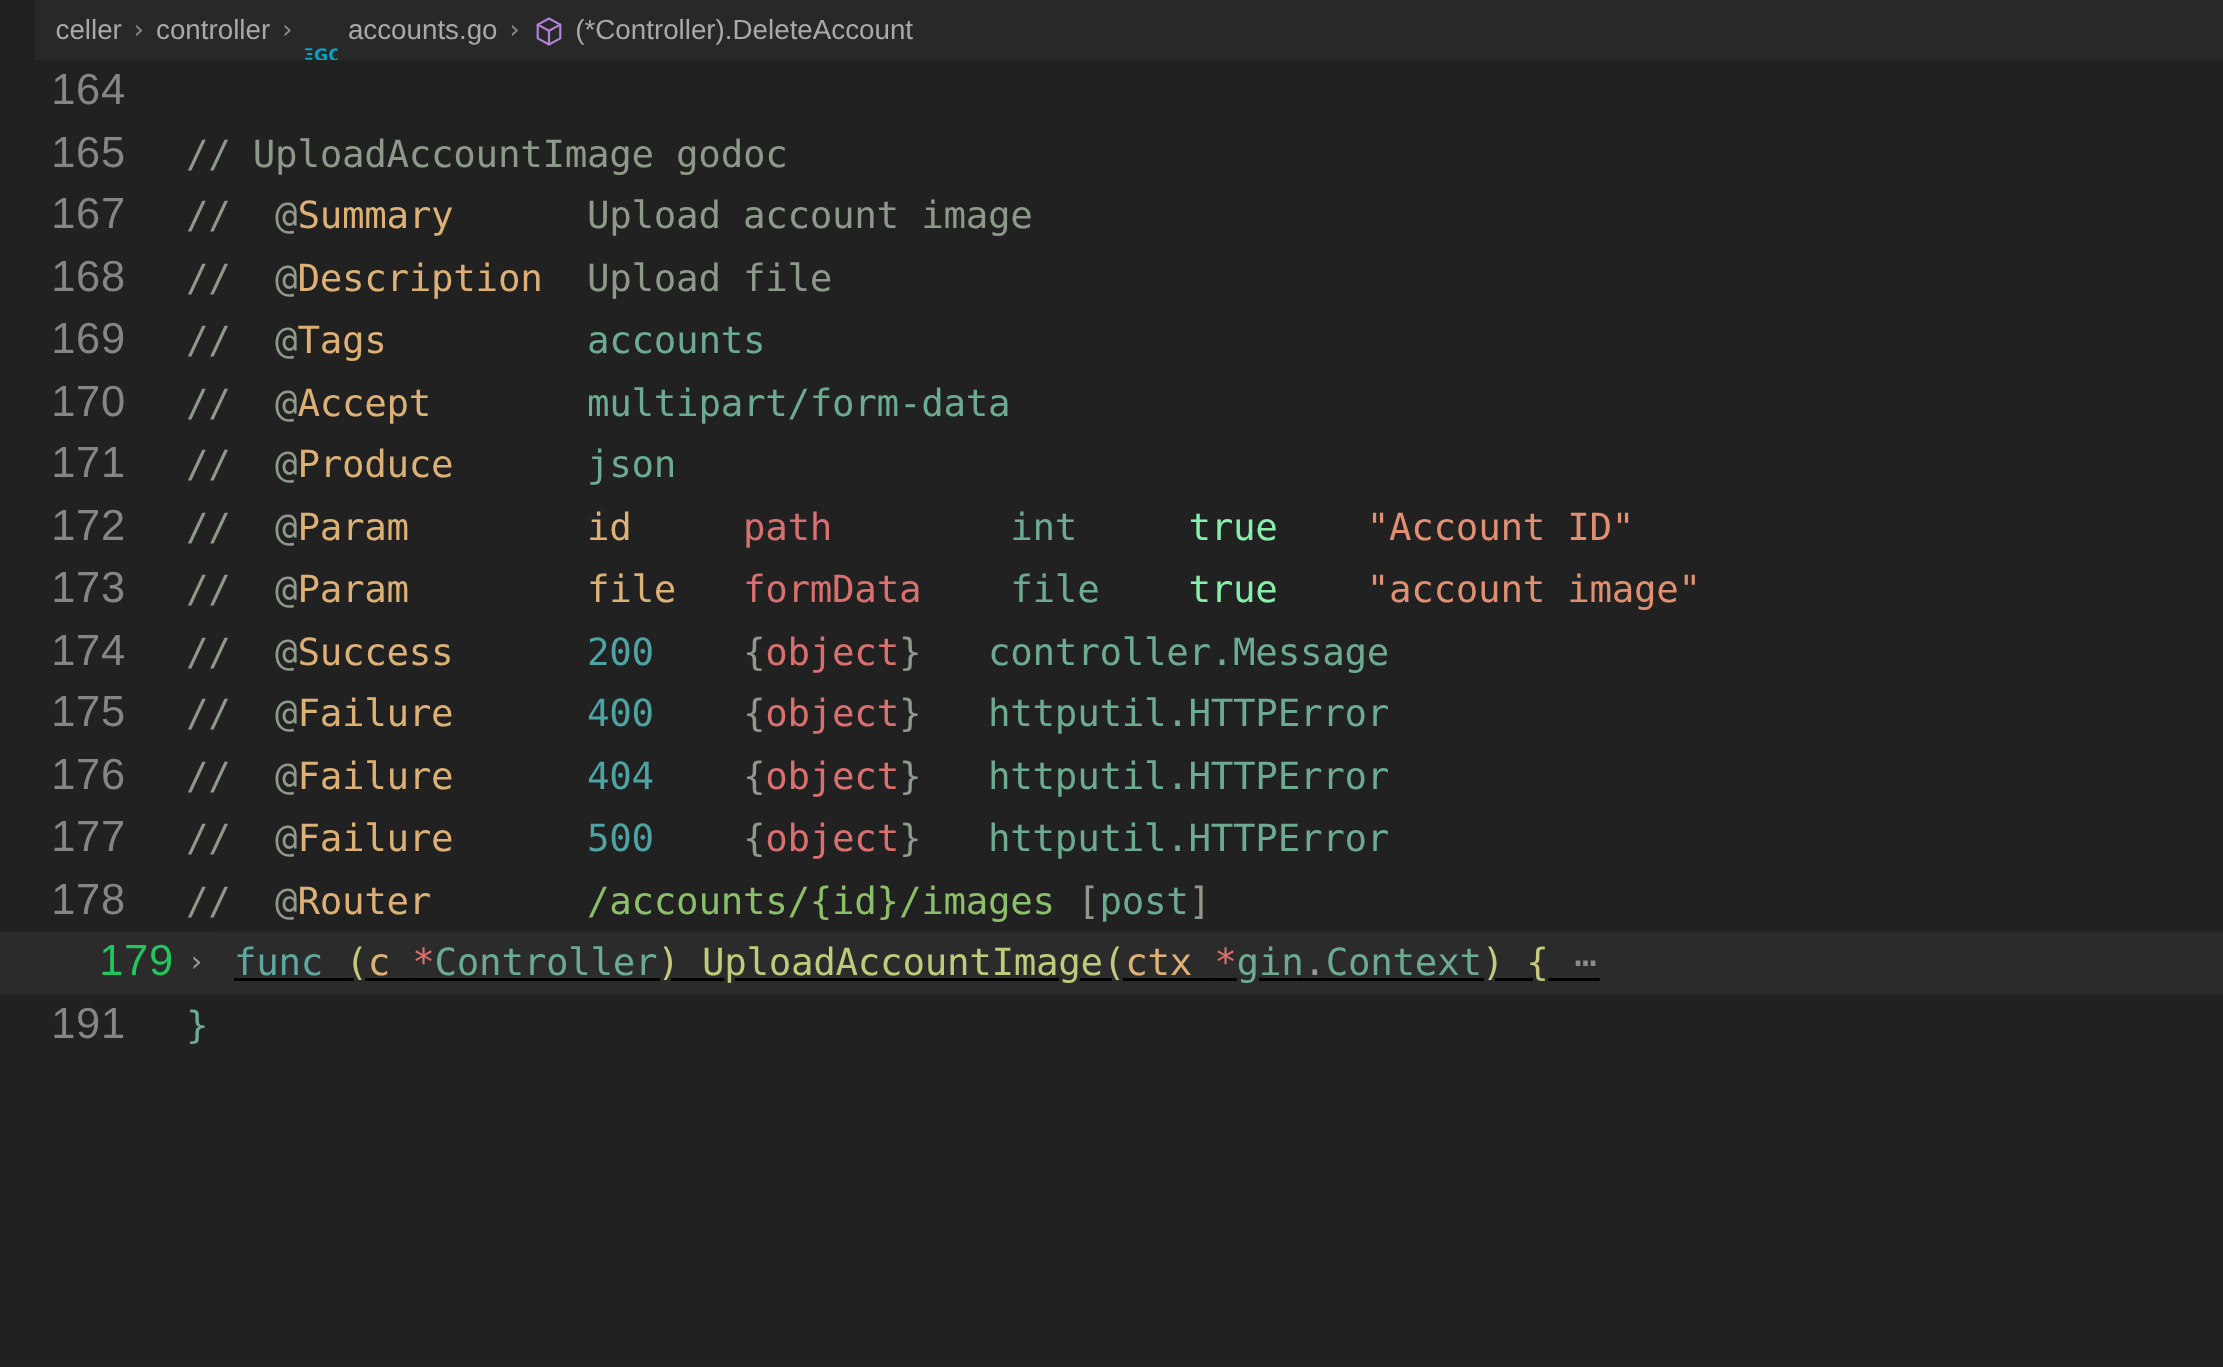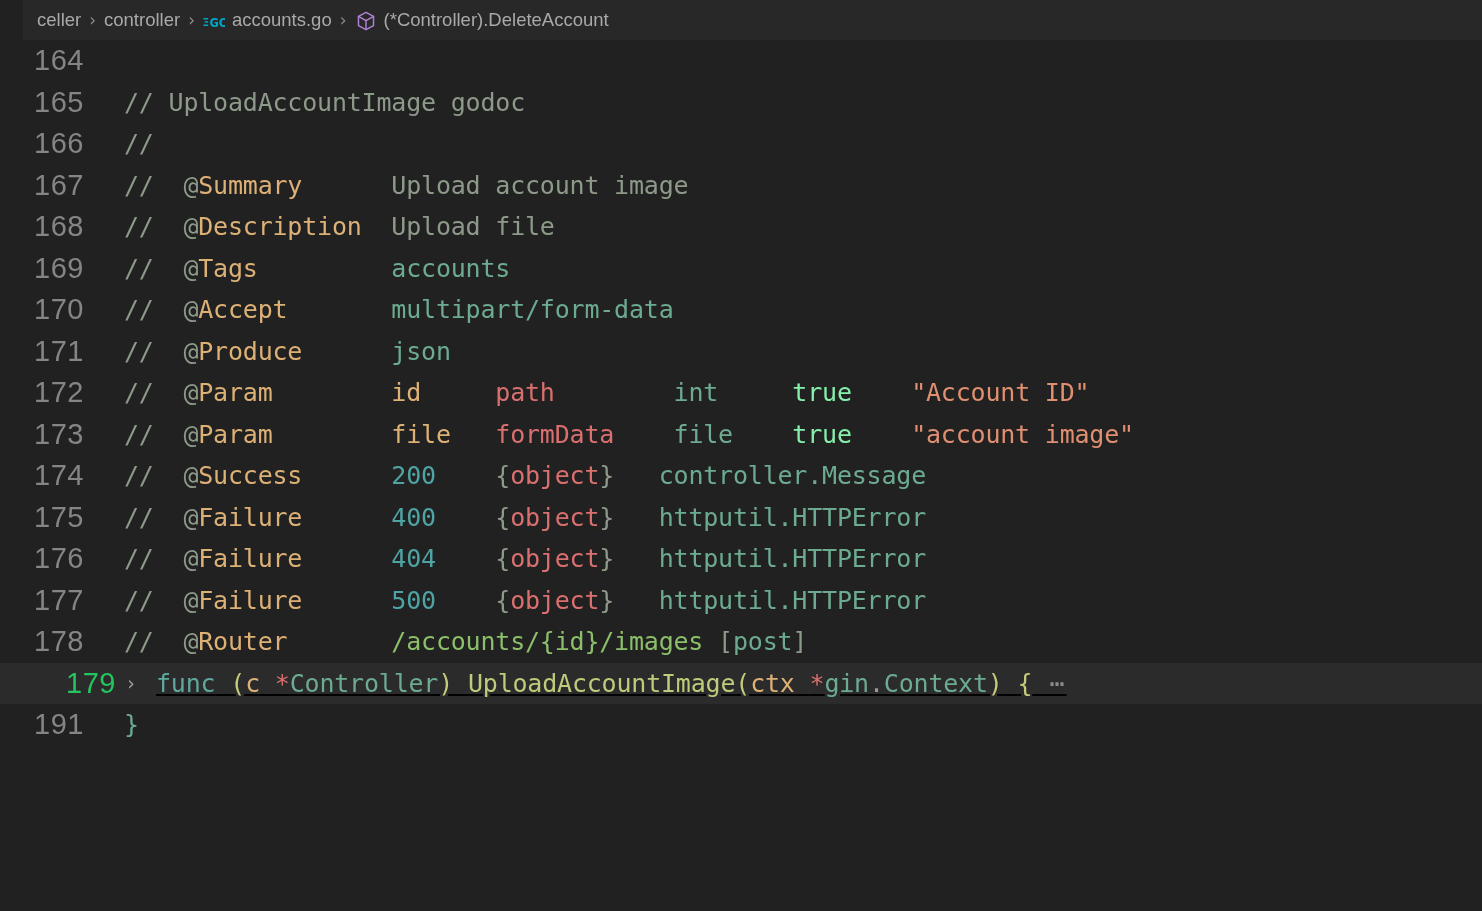--- a/index.html
+++ b/index.html
@@ -43,21 +43,21 @@
     font-size: 17px;
     margin: 0 8px;
     display: inline-block;
     font-family: "DejaVu Sans", sans-serif;
   }
   .go-file-icon {
     display: inline-block;
     width: 22px;
     height: 20px;
     position: relative;
-    top: 2px;
+    top: 16px;
   }
   .cube-icon {
     display: inline-block;
     width: 22px;
     height: 22px;
     position: relative;
     top: 1px;
   }
 
   
@@ -170,21 +170,20 @@
       </svg>
     </span>
     <span>(*Controller).DeleteAccount</span>
   </span>
 </div>
 
 <div id="editor">
   <div id="code-lines">
       <div class="code-line"><div class="lnum">164</div><div class="fold-gutter"></div><div class="code-text"></div></div>
       <div class="code-line"><div class="lnum">165</div><div class="fold-gutter"></div><div class="code-text"><span class="t-comment">// UploadAccountImage godoc</span></div></div>
-      <div class="code-line"><div class="lnum">166</div><div class="fold-gutter"></div><div class="code-text"><span class="t-comment">//</span></div></div>
       <div class="code-line"><div class="lnum">167</div><div class="fold-gutter"></div><div class="code-text"><span class="t-comment">//  @</span><span class="t-tag">Summary</span><span class="t-comment">      Upload account image</span></div></div>
       <div class="code-line"><div class="lnum">168</div><div class="fold-gutter"></div><div class="code-text"><span class="t-comment">//  @</span><span class="t-tag">Description</span><span class="t-comment">  Upload file</span></div></div>
       <div class="code-line"><div class="lnum">169</div><div class="fold-gutter"></div><div class="code-text"><span class="t-comment">//  @</span><span class="t-tag">Tags</span><span class="t-comment">         </span><span class="t-type">accounts</span></div></div>
       <div class="code-line"><div class="lnum">170</div><div class="fold-gutter"></div><div class="code-text"><span class="t-comment">//  @</span><span class="t-tag">Accept</span><span class="t-comment">       </span><span class="t-type">multipart/form-data</span></div></div>
       <div class="code-line"><div class="lnum">171</div><div class="fold-gutter"></div><div class="code-text"><span class="t-comment">//  @</span><span class="t-tag">Produce</span><span class="t-comment">      </span><span class="t-type">json</span></div></div>
       <div class="code-line"><div class="lnum">172</div><div class="fold-gutter"></div><div class="code-text"><span class="t-comment">//  @</span><span class="t-tag">Param</span><span class="t-comment">        </span><span class="t-param">id</span><span class="t-comment">     </span><span class="t-salmon">path</span><span class="t-comment">        </span><span class="t-type">int</span><span class="t-comment">     </span><span class="t-bool">true</span><span class="t-comment">    </span><span class="t-string">"Account ID"</span></div></div>
       <div class="code-line"><div class="lnum">173</div><div class="fold-gutter"></div><div class="code-text"><span class="t-comment">//  @</span><span class="t-tag">Param</span><span class="t-comment">        </span><span class="t-param">file</span><span class="t-comment">   </span><span class="t-salmon">formData</span><span class="t-comment">    </span><span class="t-type">file</span><span class="t-comment">    </span><span class="t-bool">true</span><span class="t-comment">    </span><span class="t-string">"account image"</span></div></div>
       <div class="code-line"><div class="lnum">174</div><div class="fold-gutter"></div><div class="code-text"><span class="t-comment">//  @</span><span class="t-tag">Success</span><span class="t-comment">      </span><span class="t-number">200</span><span class="t-comment">    {</span><span class="t-salmon">object</span><span class="t-comment">}   </span><span class="t-type">controller.Message</span></div></div>
       <div class="code-line"><div class="lnum">175</div><div class="fold-gutter"></div><div class="code-text"><span class="t-comment">//  @</span><span class="t-tag">Failure</span><span class="t-comment">      </span><span class="t-number">400</span><span class="t-comment">    {</span><span class="t-salmon">object</span><span class="t-comment">}   </span><span class="t-type">httputil.HTTPError</span></div></div>
       <div class="code-line"><div class="lnum">176</div><div class="fold-gutter"></div><div class="code-text"><span class="t-comment">//  @</span><span class="t-tag">Failure</span><span class="t-comment">      </span><span class="t-number">404</span><span class="t-comment">    {</span><span class="t-salmon">object</span><span class="t-comment">}   </span><span class="t-type">httputil.HTTPError</span></div></div>

